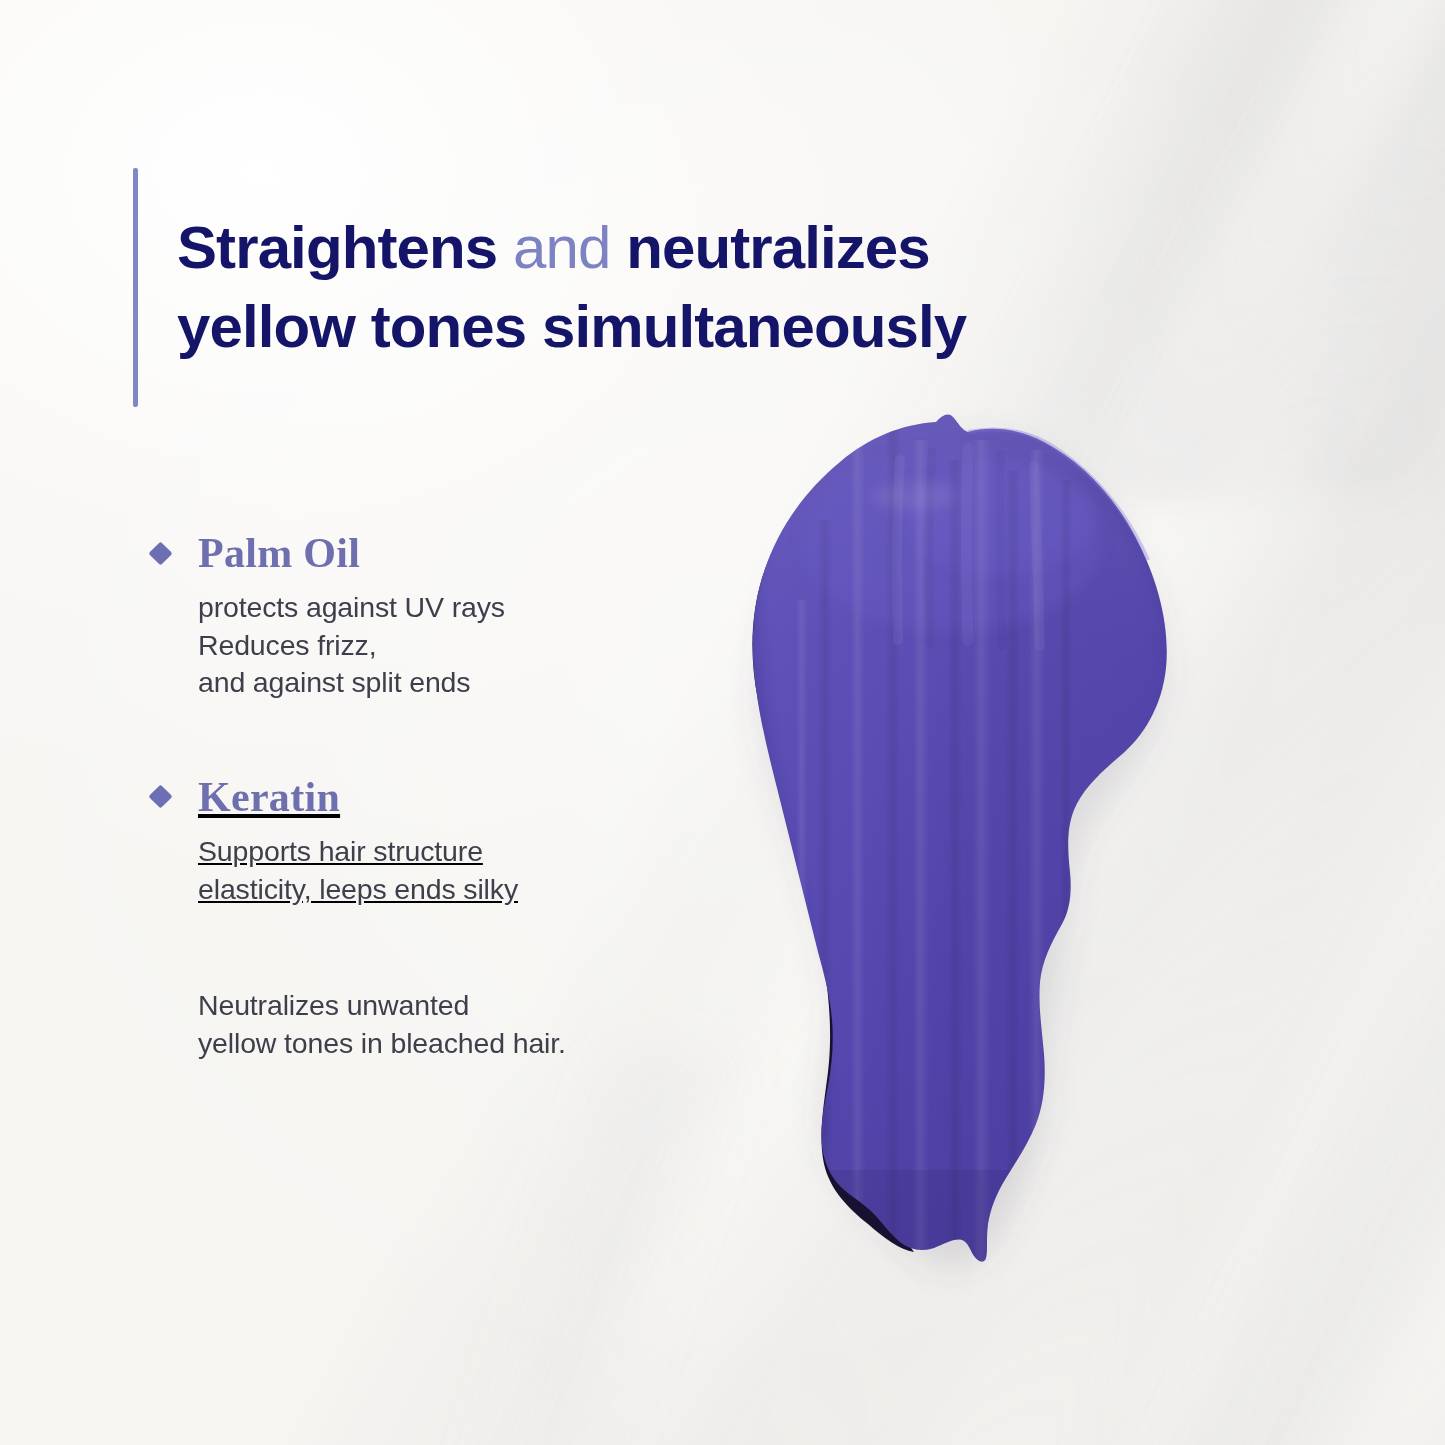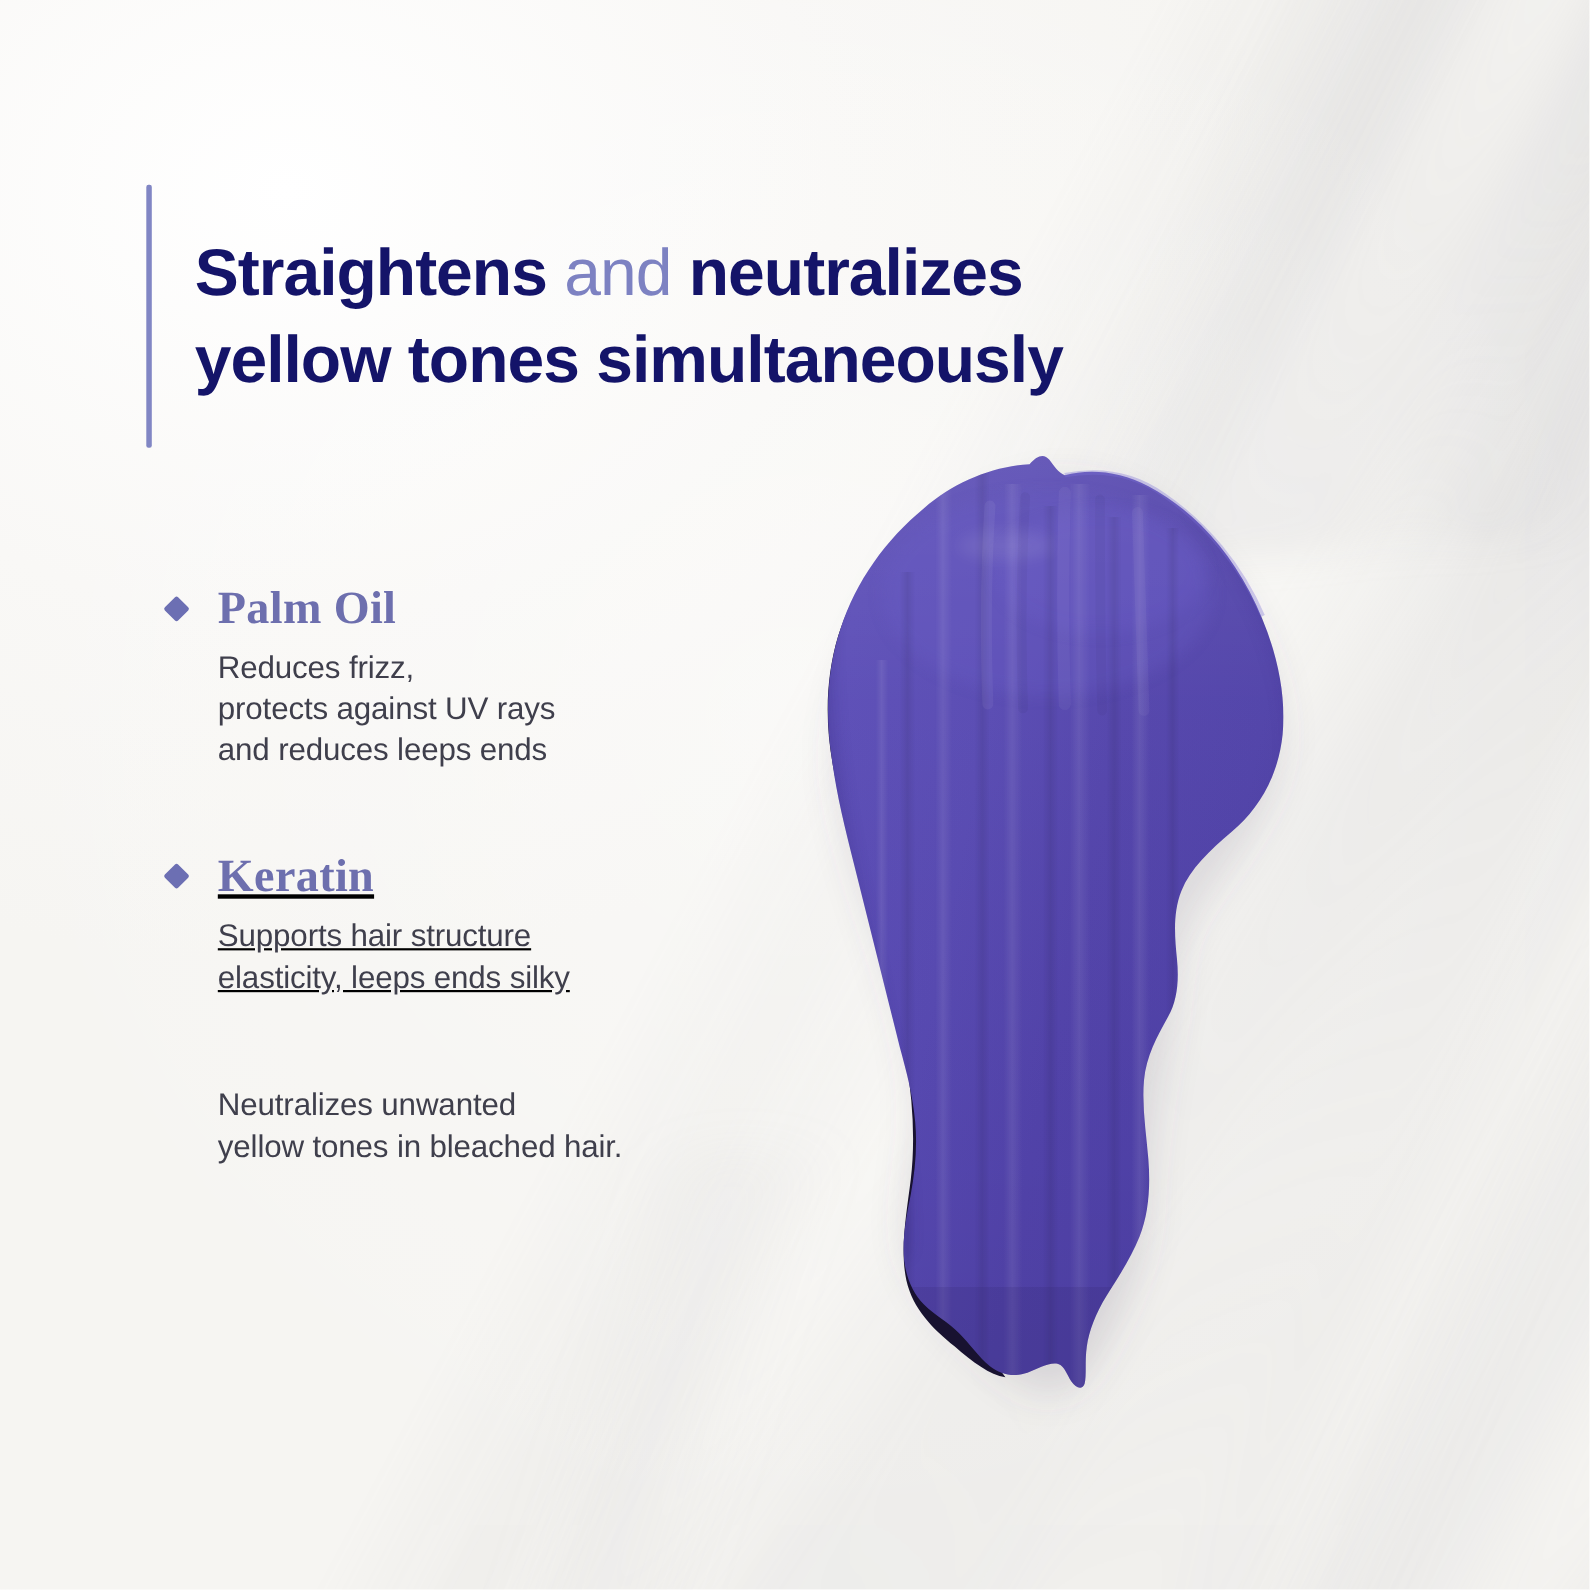--- a/index.html
+++ b/index.html
@@ -335,23 +335,23 @@
   </div>
 
   <div class="ingredients">
 
     <div class="ing-item i0">
       <div class="ing-head">
         <span class="ing-bullet"></span>
         <span class="ing-name">Palm Oil</span>
       </div>
       <div class="ing-desc">
+        <span class="dl">protects against UV rays</span>
         <span class="dl">Reduces frizz,</span>
-        <span class="dl">protects against UV rays</span>
-        <span class="dl">and reduces leeps ends</span>
+        <span class="dl">and against split ends</span>
       </div>
     </div>
 
     <div class="ing-item i1">
       <div class="ing-head">
         <span class="ing-bullet"></span>
         <span class="ing-name">Keratin</span>
       </div>
       <div class="ing-desc">
         <span class="dl">Supports hair structure</span>

